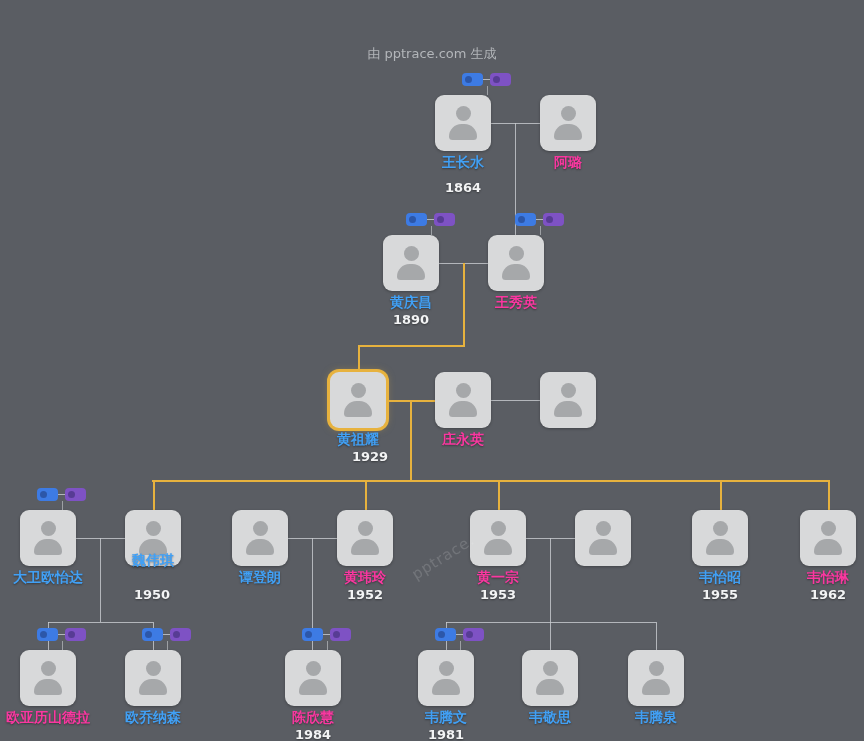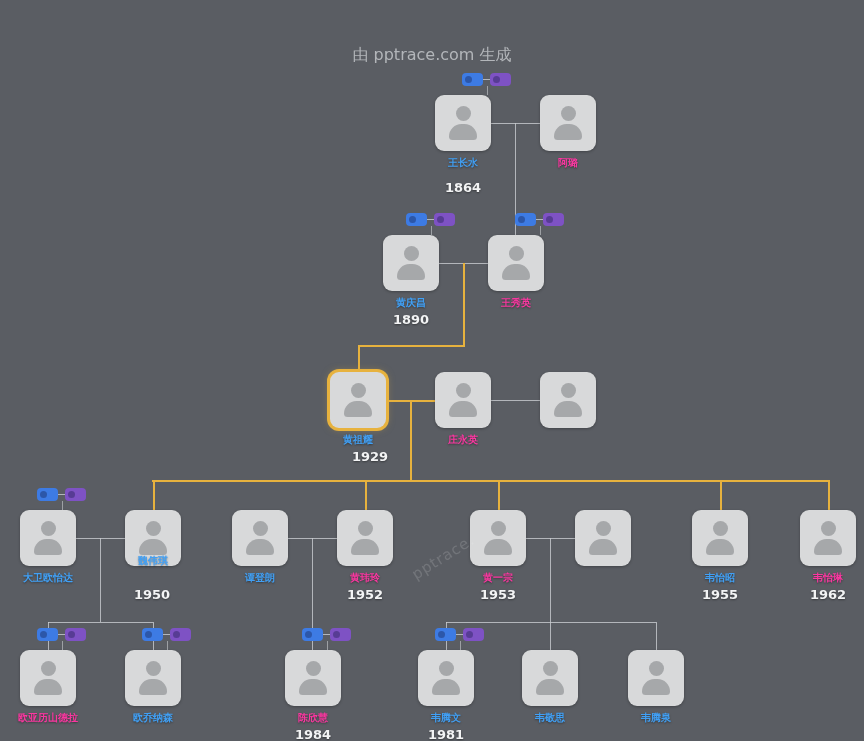--- a/index.html
+++ b/index.html
@@ -9,21 +9,21 @@
     font-family:"DejaVu Sans","Liberation Sans",sans-serif;
     -webkit-font-smoothing:antialiased;
   }
   .page-title{
     position:absolute;top:12px;left:0;right:0;text-align:center;
     color:#ffffff;font-size:17px;font-weight:bold;letter-spacing:1px;
     text-shadow:0 1px 2px rgba(0,0,0,.35);
   }
   .page-subtitle{
     position:absolute;top:45px;left:0;right:0;text-align:center;
-    color:#b3b6ba;font-size:16px;
+    color:#b3b6ba;font-size:13px;
   }
   .layer{position:absolute;left:0;top:0;right:0;bottom:0;}
   .conn{position:absolute;background:var(--line,#c9cdd1);opacity:.8;}
   .conn.h{height:1px;}
   .conn.v{width:1px;}
   .conn.gold{background:var(--lineage,#e7b23e);opacity:1;}
   .conn.gold.h{height:2px;}
   .conn.gold.v{width:2px;}
   .person-card{
     position:absolute;width:56px;height:56px;border-radius:9px;
@@ -37,21 +37,21 @@
   .sil-head{
     position:absolute;left:50%;top:11px;width:15px;height:15px;margin-left:-7.5px;
     border-radius:50%;background:var(--silhouette,#a6a8aa);
   }
   .sil-body{
     position:absolute;left:50%;top:29px;width:28px;height:16px;margin-left:-14px;
     border-radius:14px 14px 4px 4px;background:var(--silhouette,#a6a8aa);
   }
   .person-name{
     position:absolute;width:140px;text-align:center;
-    font-size:10px;font-weight:bold;line-height:17px;
+    font-size:14px;font-weight:bold;line-height:17px;
     text-shadow:0 1px 2px rgba(0,0,0,.4);white-space:nowrap;
   }
   .person-name.male{color:var(--male,#41a0f5);}
   .person-name.female{color:var(--female,#fa37a0);}
   .person-year{
     position:absolute;width:140px;text-align:center;
     font-size:13px;font-weight:bold;color:#f3f4f5;
     text-shadow:0 1px 2px rgba(0,0,0,.4);
   }
   .pill-group{

